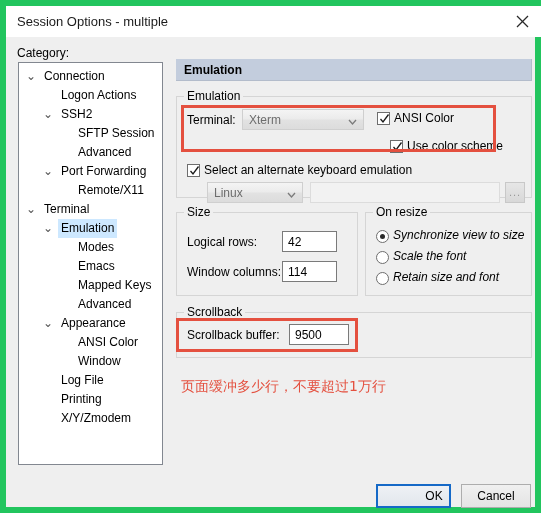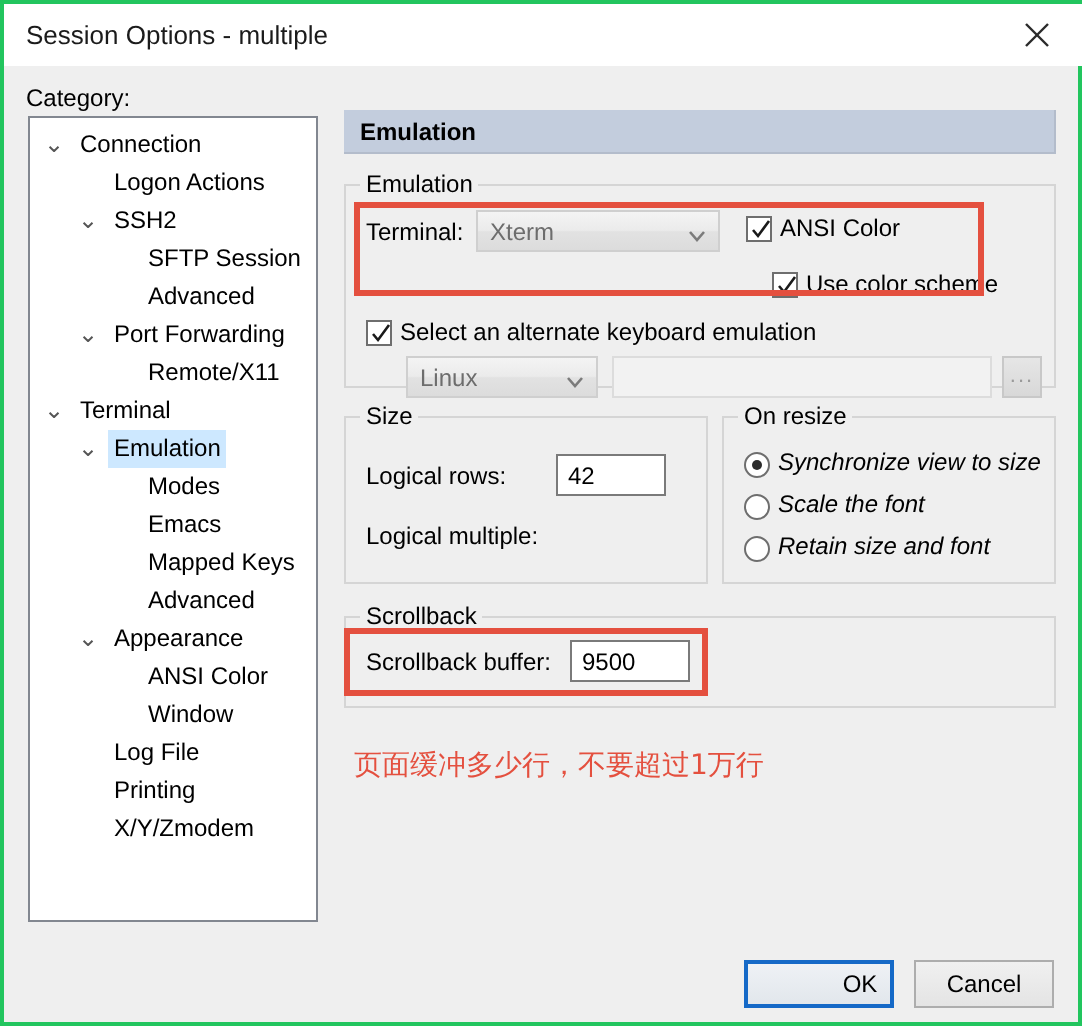--- a/index.html
+++ b/index.html
@@ -17,21 +17,21 @@
     position: relative;
   }
 
   
   .window {
     position: absolute;
     left: 0; top: 0;
     width: 541px;
     height: 513px;
     background: #efefef;
-    border: 2px solid #22c55e;
+    border: 6px solid #22c55e;
     box-sizing: border-box;
   }
 
   .titlebar {
     position: absolute;
     left: 0; top: 0;
     width: 539px;
     height: 31px;
     background: #ffffff;
     box-sizing: border-box;
@@ -397,21 +397,24 @@
     </div>
 
     <div class="group" id="group-size">
       <div class="legend">Size</div>
 
       <div class="lbl" style="left:10px; top:22px;">Logical rows:</div>
       <div class="textbox" style="left:105px; top:18px; width:55px;">
         <span class="tv">42</span>
       </div>
 
-      <div class="lbl" style="left:10px; top:52px;">Logical multiple:</div>
+      <div class="lbl" style="left:10px; top:52px;">Window columns:</div>
+      <div class="textbox" style="left:105px; top:48px; width:55px;">
+        <span class="tv">114</span>
+      </div>
     </div>
 
     <div class="group" id="group-onresize">
       <div class="legend">On resize</div>
 
       <div class="radio on" style="left:10px; top:15px;">
         <span class="circ"></span>
         <span class="rtext">Synchronize view to size</span>
       </div>
       <div class="radio" style="left:10px; top:36px;">

